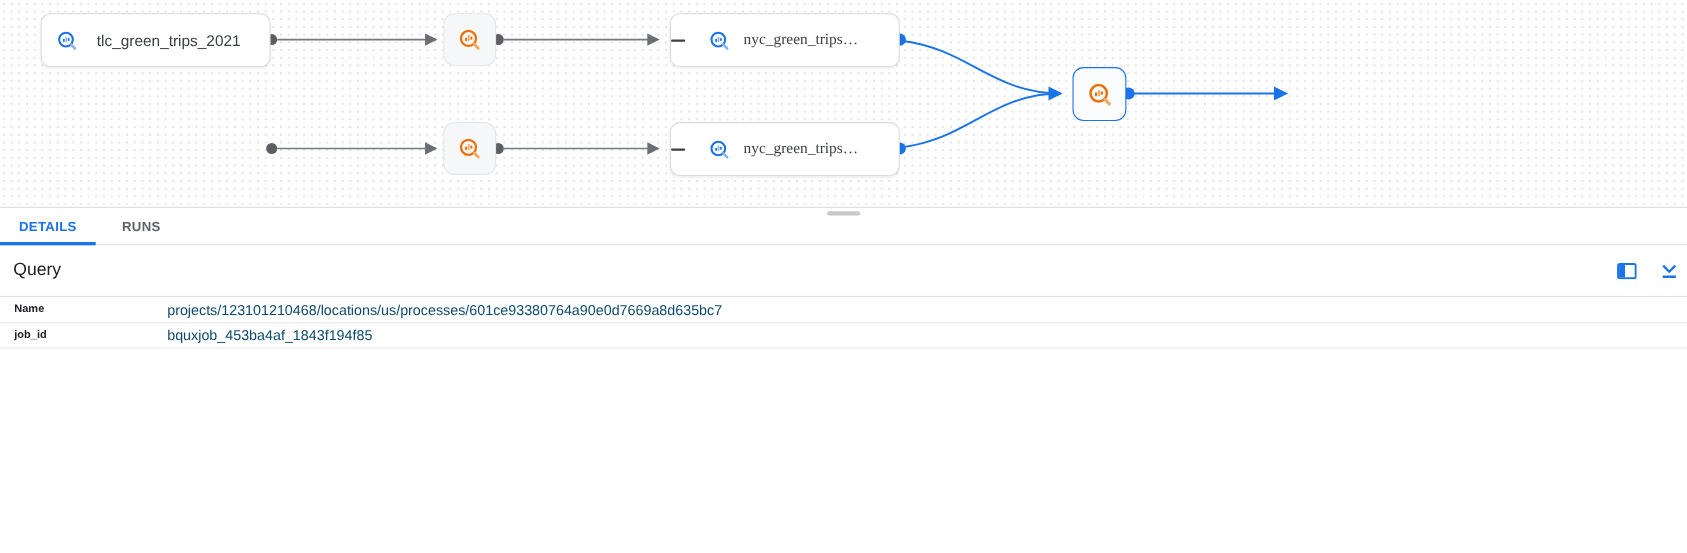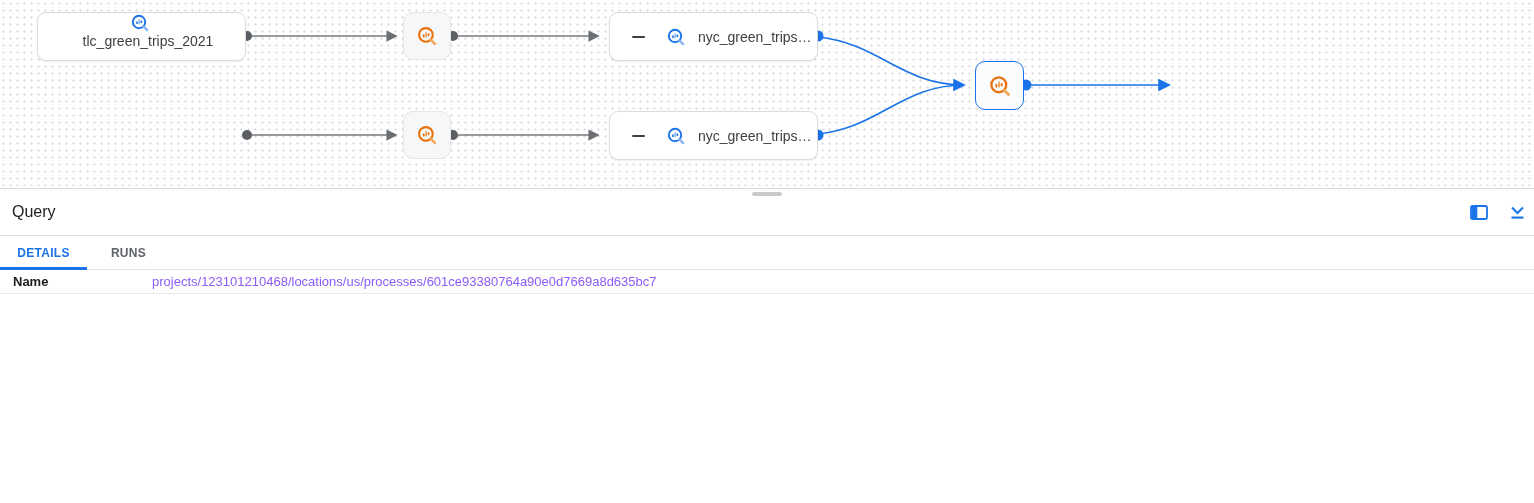--- a/index.html
+++ b/index.html
@@ -12,21 +12,21 @@
            background-image:radial-gradient(circle, #e0e2e6 1px, transparent 1.3px);
            background-size:7px 7px; }
   #edges { position:absolute; left:0; top:0; pointer-events:none; }
 
   .tnode { position:absolute; height:49px; display:flex; align-items:center;
            background:#fff; border:1px solid #dadce0; border-radius:9px;
            box-shadow:0 1px 2px rgba(60,64,67,.08); cursor:pointer; }
   .tnode .label { font-size:14px; font-weight:500; color:#3c4043; white-space:nowrap; }
   .tnode.src { padding-left:13px; }
   .tnode.src .bq { margin-right:17px; }
-  .tnode.mid { padding-left:22px; }
+  .tnode.mid { padding-left:0;font-family:Liberation Serif, serif; }
   .tnode.mid .minus { margin-right:21px; }
   .tnode.mid .bq { margin-right:12px; }
   .minus { width:13px; height:2px; background:#3c4043; border-radius:1px; flex:none; }
 
   .pnode { position:absolute; width:48px; height:48px; background:#f6f7f9;
            border:1px solid #e4e6e9; border-radius:10px;
            display:flex; align-items:center; justify-content:center; cursor:pointer; }
   .pnode.selected { width:49px; height:49px; background:#fbfcfe; border:1.5px solid #1a73e8; }
 
   .bq { flex:none; display:block; }
@@ -48,22 +48,22 @@
   #tabbar { height:34px; display:flex; border-bottom:1px solid #e0e0e0; }
   .tab { position:relative; display:flex; align-items:center; justify-content:center;
          font-size:12px; font-weight:bold; letter-spacing:.3px; color:#5f6368; cursor:pointer; }
   .tab.t1 { width:87px; }
   .tab.t2 { width:83px; }
   .tab.active { color:#1a73e8; }
   .tab.active::after { content:''; position:absolute; left:0; right:0; bottom:-1px;
                        height:3px; background:#1a73e8; }
 
   .drow { display:flex; align-items:center; height:23.5px; border-bottom:1px solid #e9eaec; }
-  .dlabel { width:152px; padding-left:13px; font-size:13px; font-weight:bold; color:#202124; flex:none; }
-  .dvalue { font-size:13px; color:#8b5cf6; white-space:nowrap; }
+  .dlabel { width:152px; padding-left:13px; font-size:10px; font-weight:bold; color:#202124; flex:none; }
+  .dvalue { font-size:13px; color:#0c4a6e; white-space:nowrap; }
 </style>
 </head>
 <body>
 
 <svg width="0" height="0" style="position:absolute">
   <defs>
     <g id="bq-glyph">
       <circle cx="9" cy="9" r="6.2" fill="none" stroke="var(--main)" stroke-width="1.9"></circle>
       <rect x="6.2" y="8.3" width="1.6" height="3" rx="0.7" fill="var(--main)"></rect>
       <rect x="8.4" y="6.3" width="1.6" height="5" rx="0.7" fill="var(--lite)"></rect>
@@ -95,21 +95,21 @@
       <path d="M1028,85 H1169" stroke="#1a73e8" stroke-width="1.7" fill="none" marker-end="url(#arr-blue)"></path>
       <circle cx="247" cy="36" r="5" fill="#5b5f63"></circle>
       <circle cx="453" cy="36" r="5" fill="#5b5f63"></circle>
       <circle cx="247" cy="135" r="5" fill="#5b5f63"></circle>
       <circle cx="453" cy="135" r="5" fill="#5b5f63"></circle>
       <circle cx="818" cy="36" r="5.5" fill="#1a73e8"></circle>
       <circle cx="818" cy="135" r="5.5" fill="#1a73e8"></circle>
       <circle cx="1026" cy="85" r="5.5" fill="#1a73e8"></circle>
     </svg>
 
-    <div class="tnode src" style="left:37px; top:12px; width:209px;flex-direction:column;">
+    <div class="tnode src" style="left:37px; top:12px; width:209px;">
       <svg class="bq blue" width="20" height="20" viewBox="0 0 20 20">
           <use href="#bq-glyph"></use>
         </svg>
       <span class="label">tlc_green_trips_2021</span>
     </div>
 
 
     <div class="pnode" style="left:403px; top:12px;">
       <svg class="bq orange" width="22" height="22" viewBox="0 0 20 20">
           <use href="#bq-glyph"></use>
@@ -142,44 +142,48 @@
       <svg class="bq orange" width="24" height="24" viewBox="0 0 20 20">
           <use href="#bq-glyph"></use>
         </svg>
     </div>
 
   </div>
 
   <div id="panel">
     <div id="drag-handle"></div>
 
+    <div id="tabbar">
+      <div class="tab t1 active">DETAILS</div>
+      <div class="tab t2">RUNS</div>
+    </div>
+
     <div id="panel-header">
       <span id="panel-title">Query</span>
       <span class="spacer"></span>
       <button class="icon-btn">
         <svg width="18" height="15" viewBox="0 0 18 15">
           <rect x="1" y="1" width="16" height="13" rx="1.5" fill="none" stroke="#1a73e8" stroke-width="1.8"></rect>
           <rect x="1.9" y="1.9" width="5.4" height="11.2" fill="#1a73e8"></rect>
         </svg>
       </button>
       <button class="icon-btn">
         <svg width="17" height="15" viewBox="0 0 17 15">
           <path d="M3,2.5 L8.5,8 L14,2.5" fill="none" stroke="#1a73e8" stroke-width="2.1"></path>
           <line x1="2.5" y1="12.6" x2="14.5" y2="12.6" stroke="#1a73e8" stroke-width="2.1"></line>
         </svg>
       </button>
     </div>
 
-    <div id="tabbar">
-      <div class="tab t1 active">DETAILS</div>
-      <div class="tab t2">RUNS</div>
-    </div>
-
     <div>
         <div class="drow">
           <div class="dlabel">Name</div>
           <div class="dvalue">projects/123101210468/locations/us/processes/601ce93380764a90e0d7669a8d635bc7</div>
+        </div>
+        <div class="drow">
+          <div class="dlabel">job_id</div>
+          <div class="dvalue">bquxjob_453ba4af_1843f194f85</div>
         </div>
       </div>
 
   </div>
 
 </div>
 
 </body></html>

